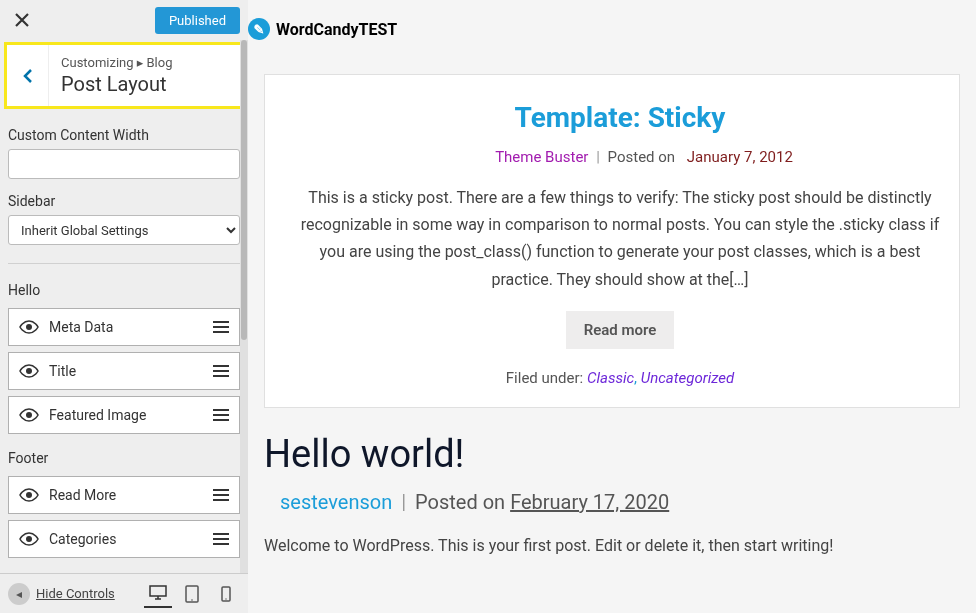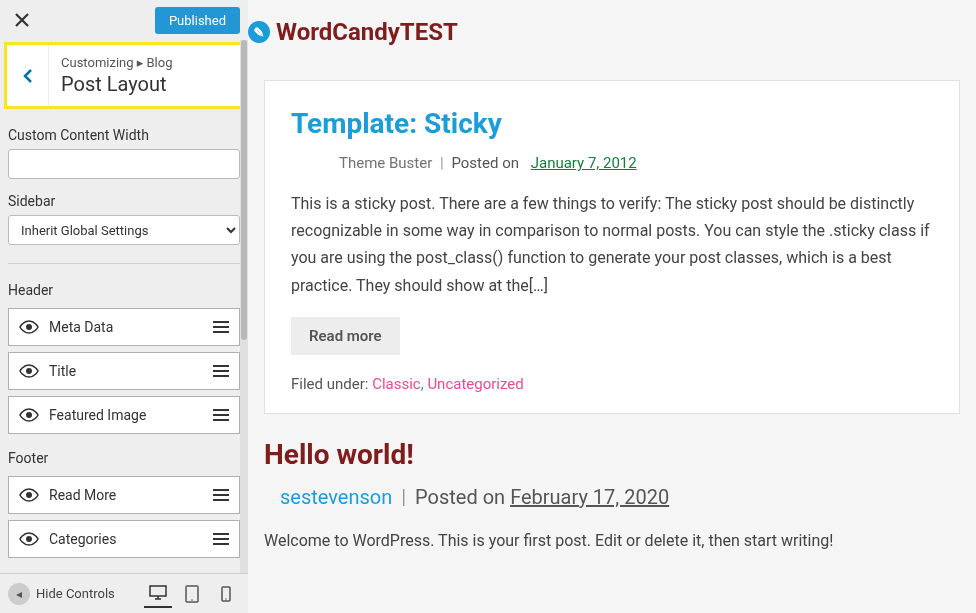--- a/index.html
+++ b/index.html
@@ -18,40 +18,40 @@
 .hint { font-size: 13px; color: #666; font-style: italic; margin-bottom: 6px; }
 .text-input { width: 100%; height: 30px; border: 1px solid #bbb; border-radius: 3px; padding: 4px 8px; font-size: 13px; background: #fff; margin-bottom: 14px; }
 .select-input { width: 100%; height: 30px; border: 1px solid #bbb; border-radius: 3px; padding: 4px 8px; font-size: 13px; background: #fff; margin-bottom: 8px; color: #333; }
 hr.sep { border: none; border-top: 1px solid #d0d0d0; margin: 10px 0 18px 0; }
 .row-item { display: flex; align-items: center; background: #fff; border: 1px solid #b0b0b0; height: 38px; margin-bottom: 6px; cursor: pointer; }
 .row-eye { width: 40px; display: flex; align-items: center; justify-content: center; color: #333; font-size: 18px; }
 .row-label { flex: 1; font-size: 14px; color: #333; }
 .row-drag { width: 36px; display: flex; align-items: center; justify-content: center; color: #333; }
 .footer-bar { height: 40px; border-top: 1px solid #ccc; background: #eeeeee; display: flex; align-items: center; padding: 0 8px; gap: 6px; }
 .collapse-btn { width: 22px; height: 22px; border-radius: 50%; background: #ccc; color: #555; display: flex; align-items: center; justify-content: center; font-size: 12px; cursor: pointer; }
-.hide-label { font-size: 13px; color: #444; flex: 1; cursor: pointer; }
+.hide-label { font-size: 13px; color: #444; flex: 1; cursor: pointer; text-decoration: underline; }
 .device-btn { width: 28px; height: 28px; display: flex; align-items: center; justify-content: center; color: #333; cursor: pointer; }
 .device-btn.active { border-bottom: 2px solid #333; }
 .scrollbar-track { width: 8px; background: #e0e0e0; position: absolute; right: 0; top: 40px; bottom: 40px; }
 .scrollbar-thumb { width: 6px; margin-left: 1px; background: #b8b8b8; border-radius: 3px; height: 300px; }
 .preview { flex: 1; background: #f5f5f5; height: 100%; overflow: hidden; }
 .site-header { display: flex; align-items: center; padding: 18px 0 18px 0; gap: 6px; }
 .site-logo { width: 22px; height: 22px; border-radius: 50%; background: #1b9dd9; display: flex; align-items: center; justify-content: center; color: #fff; font-size: 13px; font-weight: bold; }
-.site-title { color: #7f1d1d; font-size: 24px; font-weight: 700; }
-.post-card { background: #fff; border: 1px solid #e0e0e0; margin: 16px 16px 24px 16px; padding: 26px 10px 20px 26px; }
+.site-title { color: #000000; font-size: 16px; font-weight: 700; }
+.post-card { background: #fff; border: 1px solid #e0e0e0; margin: 16px 16px 24px 16px; padding: 26px 10px 20px 26px; text-align: center; }
 .post-title { color: #1b9dd9; font-size: 28px; font-weight: 700; margin-bottom: 14px; }
-.post-title-2 { color: #7f1d1d; font-size: 28px; font-weight: 700; margin: 0 16px 14px 16px; }
+.post-title-2 { color: #0f172a; font-size: 38px; font-weight: 400; margin: 0 16px 14px 16px; }
 .meta { font-size: 15px; color: #555; margin-bottom: 18px; }
-.meta a { color: #737373; text-decoration: none; margin-left: 48px; }
-.meta .date { text-decoration: underline; color: #15803d; margin-left: 8px; }
+.meta a { color: #a21caf; text-decoration: none; margin-left: 48px; }
+.meta .date { color: #7f1d1d; margin-left: 8px; }
 .sep-pipe { color: #999; margin: 0 4px; }
 .excerpt { font-size: 16px; color: #444; line-height: 1.7; margin-bottom: 18px; }
 .readmore-btn { display: inline-block; background: #eeeded; color: #555; padding: 10px 18px; font-size: 15px; font-weight: 600; cursor: pointer; margin-bottom: 20px; }
 .filed { font-size: 15px; color: #555; }
-.filed a { color: #ec4899; text-decoration: none; }
+.filed a { color: #6d28d9; text-decoration: none; font-style: italic; }
 .filed .comma { color: #1b9dd9; }
 .meta2 { font-size: 20px; color: #555; margin: 0 16px 18px 32px; }
 .meta2 a { color: #1b9dd9; text-decoration: none; }
 .meta2 .date { text-decoration: underline; color: #555; }
 .excerpt2 { font-size: 16px; color: #444; line-height: 1.7; margin: 0 16px; }
 .eye-svg, .drag-svg, .device-svg { display: block; }
 </style>
 </head>
 <body>
 
@@ -81,21 +81,21 @@
     <div class="section-label">Custom Content Width</div>
     <input class="text-input" type="text" value="" style="">
 
     <div class="section-label">Sidebar</div>
     <select class="select-input">
       <option>Inherit Global Settings</option>
     </select>
 
     <hr class="sep">
 
-    <div class="section-label" style="margin-bottom:10px;">Header</div>
+    <div class="section-label" style="margin-bottom:10px;">Hello</div>
 
     <div class="row-item">
       <div class="row-eye">
           <svg class="eye-svg" width="20" height="14" viewBox="0 0 20 14">
             <path d="M10 1 C4 1 1 7 1 7 s3 6 9 6 9-6 9-6 S16 1 10 1z" fill="none" stroke="#333" stroke-width="1.6"></path>
             <circle cx="10" cy="7" r="3" fill="#333"></circle>
           </svg>
         </div>
       <div class="row-label">Meta Data</div>
       <div class="row-drag">

